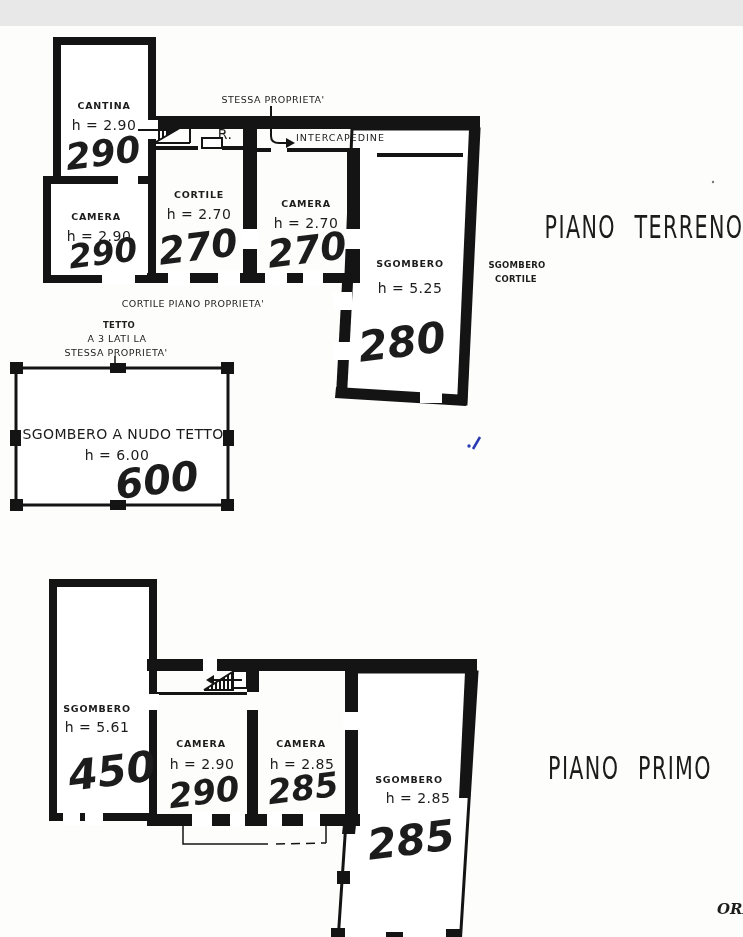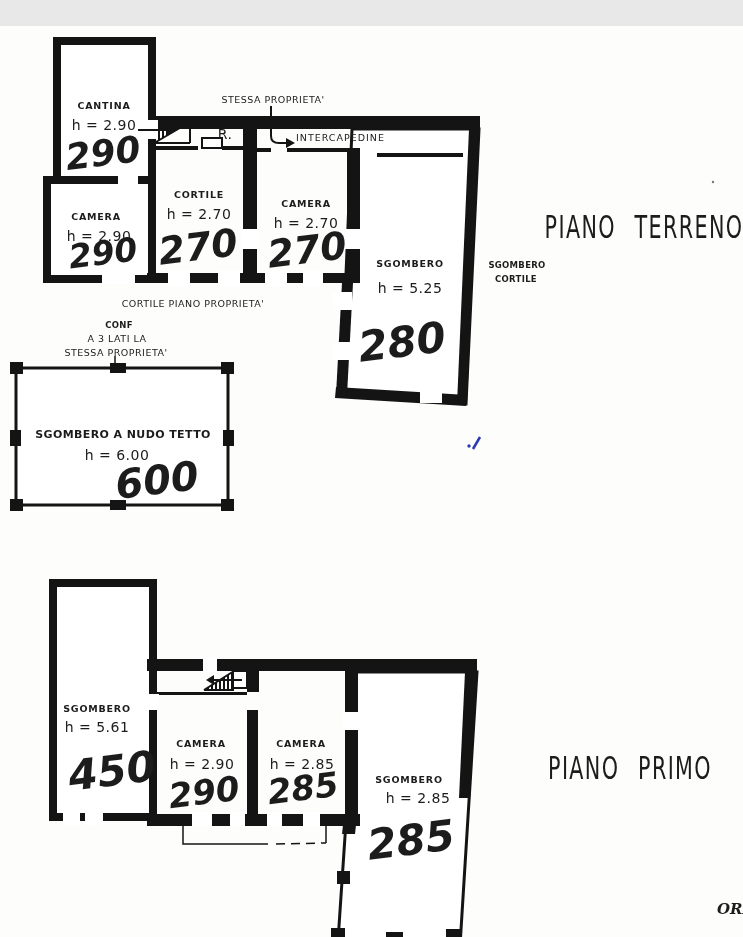--- a/index.html
+++ b/index.html
@@ -8,21 +8,21 @@
   #plan-svg{position:absolute;left:0;top:0;}
   .room{fill:#ffffff;stroke:#141414;stroke-width:8;}
   .thinroom{fill:#ffffff;stroke:#141414;stroke-width:3;}
   .wall{fill:#141414;}
   .gap{fill:#ffffff;}
   .ln{stroke:#141414;stroke-width:2;fill:none;}
   .thin{stroke:#141414;stroke-width:1.5;fill:none;}
   .lbl{position:absolute;transform:translate(-50%,-50%);white-space:nowrap;}
   .lblL{position:absolute;transform:translate(0,-50%);white-space:nowrap;text-align:center;}
   .rname{font-size:9.5px;letter-spacing:.8px;font-weight:bold;}
-  .rname-sm{font-size:11px;letter-spacing:.4px;font-weight:bold;}
+  .rname-sm{font-size:14px;letter-spacing:.4px;font-weight:normal;}
   .ht{font-size:14px;letter-spacing:.5px;font-weight:normal;}
   .note{font-size:9.5px;letter-spacing:.5px;font-weight:normal;}
   .note-sm{font-size:8.5px;letter-spacing:.3px;font-weight:bold;}
   .scrawl{font-weight:bold;font-style:italic;transform:translate(-50%,-50%) rotate(-7deg);}
   .title{font-size:23px;letter-spacing:1.5px;word-spacing:12px;
          transform:translate(-50%,-50%) scale(.9,1.35);font-weight:normal;}
   .ori{font-family:"DejaVu Serif",serif;font-style:italic;font-size:15px;font-weight:bold;}
 </style>
 </head>
 <body>
@@ -187,21 +187,21 @@
 <div class="lbl scrawl" style="left:402px;top:316px;font-size:42px">280</div>
 
 <div class="lbl rname-sm" style="left:123px;top:408px">SGOMBERO A NUDO TETTO</div>
 <div class="lbl ht" style="left:117px;top:429px">h = 6.00</div>
 <div class="lbl scrawl" style="left:157px;top:454px;font-size:40px">600</div>
 
 <div class="lbl ht" style="left:225px;top:108px">R.</div>
 <div class="lblL note" style="left:296px;top:111px;letter-spacing:1px">INTERCAPEDINE</div>
 <div class="lbl note" style="left:273px;top:73px">STESSA PROPRIETA'</div>
 <div class="lbl note" style="left:193px;top:277px">CORTILE PIANO PROPRIETA'</div>
-<div class="lbl note-sm" style="left:119px;top:299px">CONF</div>
+<div class="lbl note-sm" style="left:119px;top:299px">TETTO</div>
 <div class="lbl note" style="left:117px;top:312px">A 3 LATI LA</div>
 <div class="lbl note" style="left:116px;top:326px">STESSA PROPRIETA'</div>
 <div class="lbl note-sm" style="left:517px;top:239px">SGOMBERO</div>
 <div class="lbl note-sm" style="left:516px;top:253px">CORTILE</div>
 <div class="lbl title" style="left:644px;top:201px">PIANO TERRENO</div>
 
 <div class="lbl rname" style="left:97px;top:682px">SGOMBERO</div>
 <div class="lbl ht" style="left:97px;top:701px">h = 5.61</div>
 <div class="lbl scrawl" style="left:112px;top:745px;font-size:42px">450</div>
 

